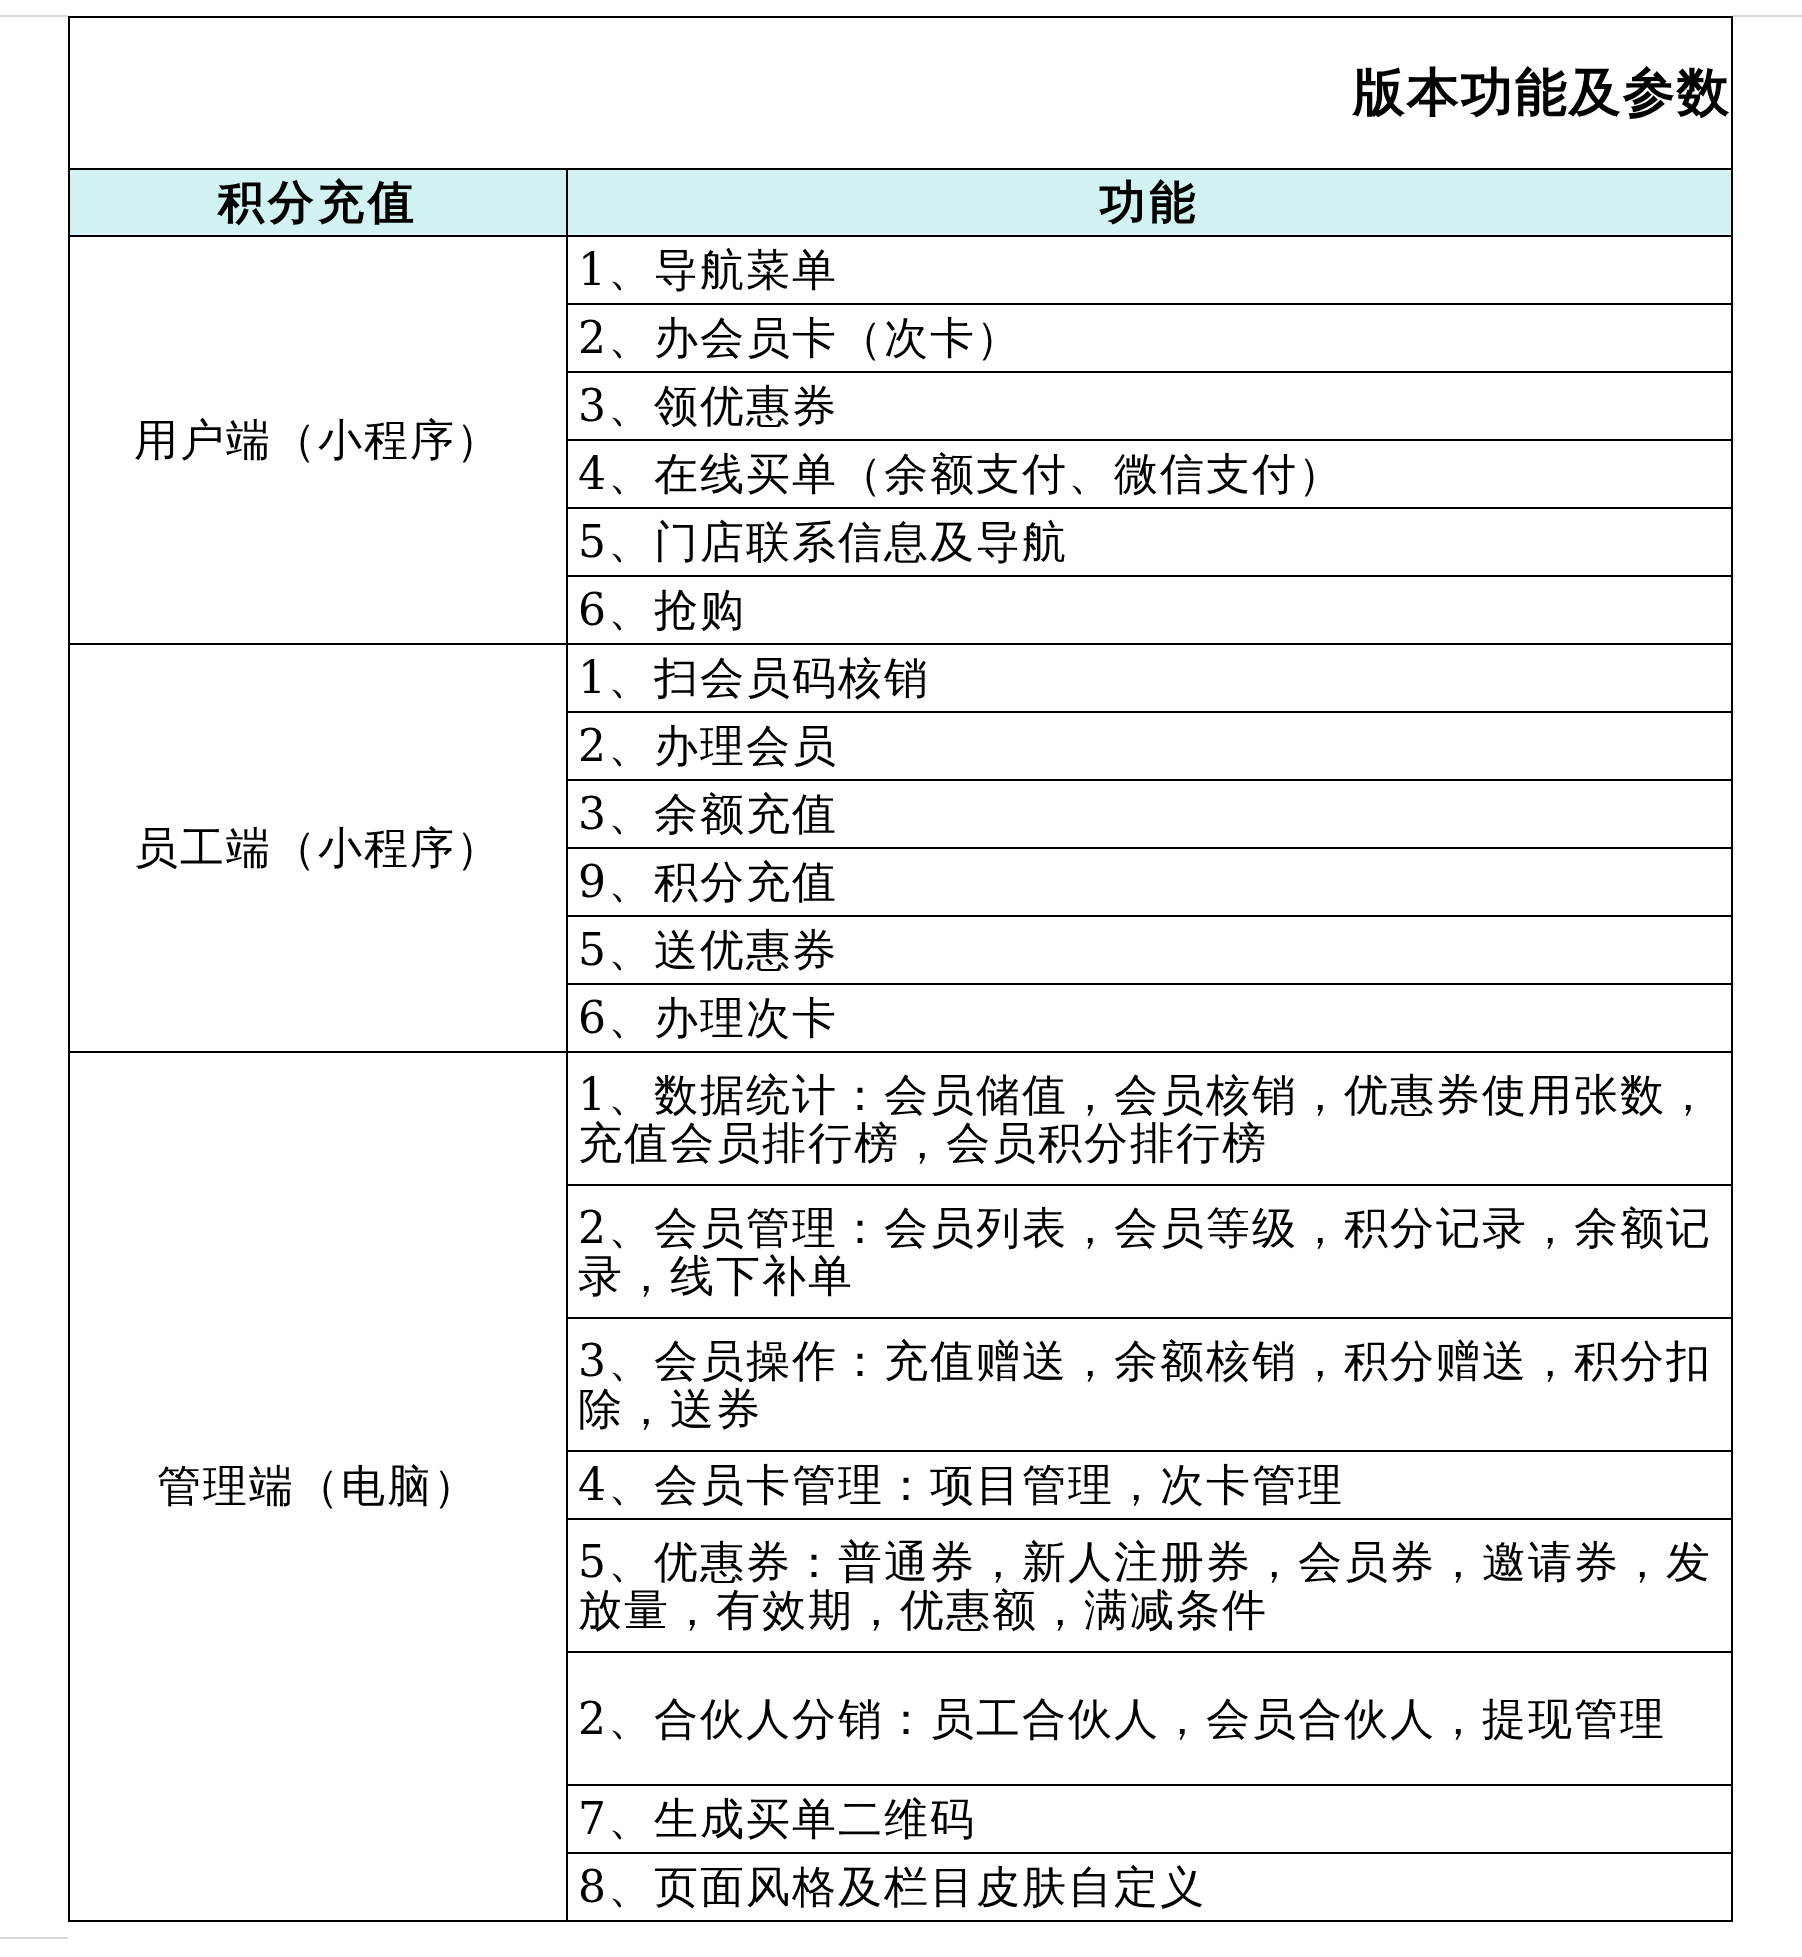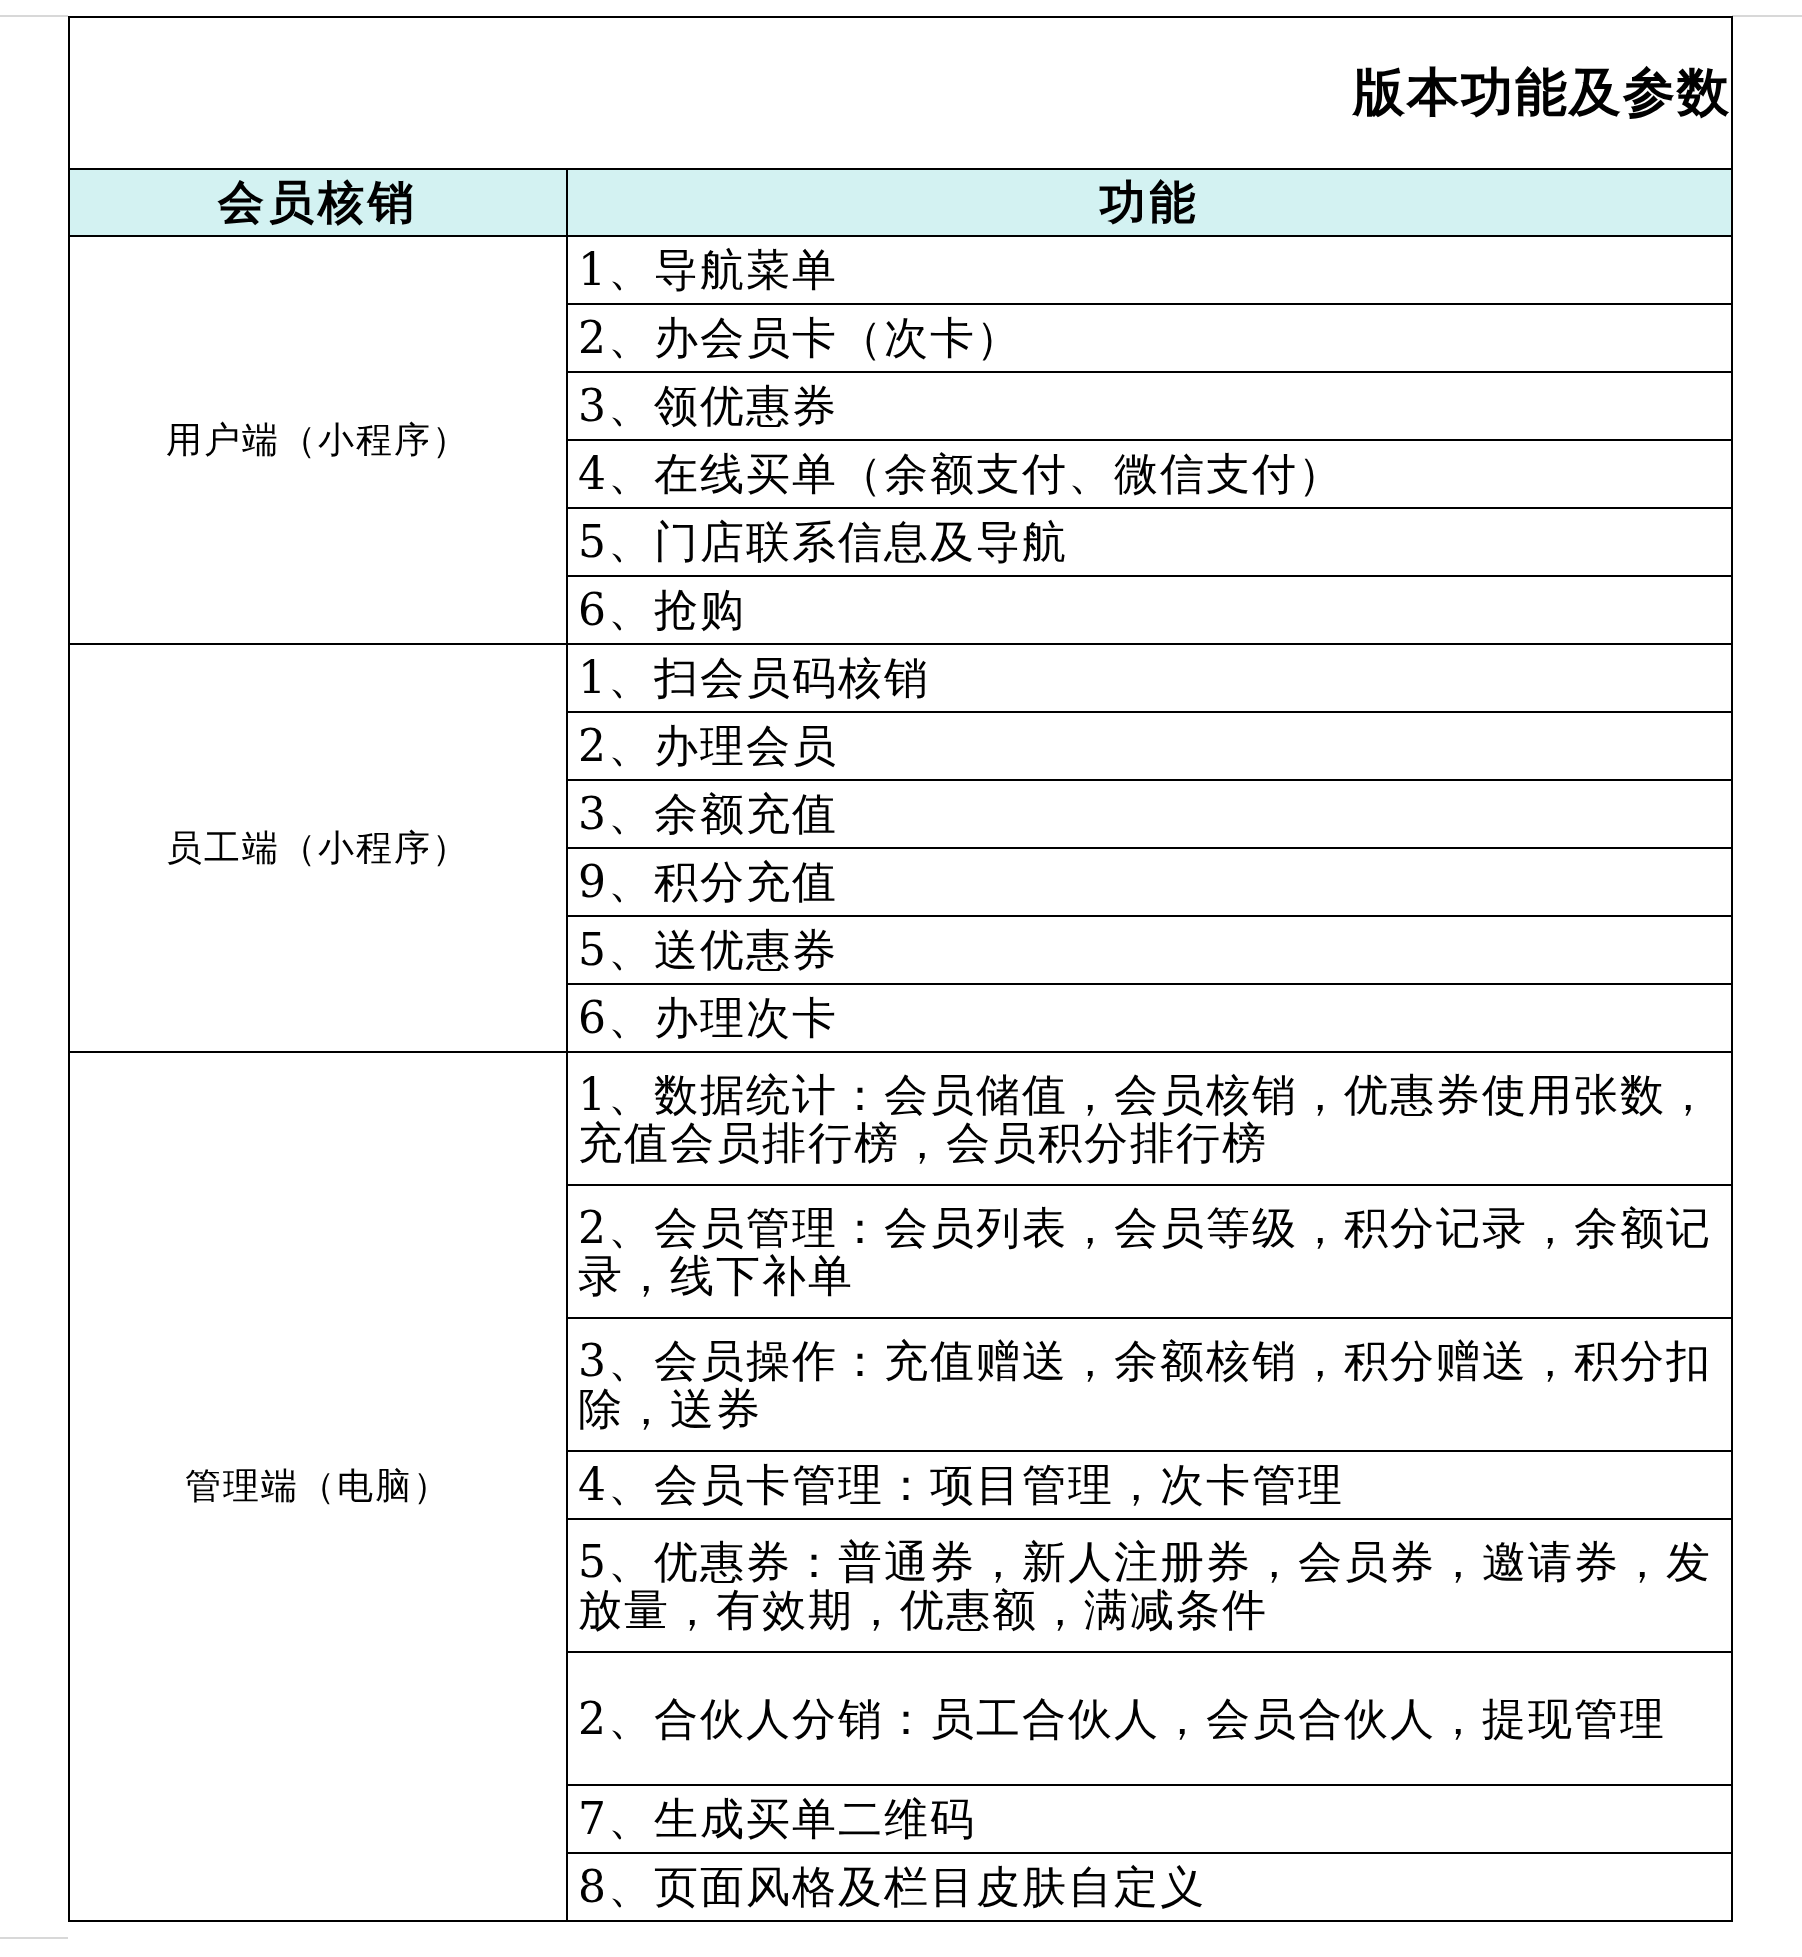--- a/index.html
+++ b/index.html
@@ -5,21 +5,21 @@
   html,body{margin:0;padding:0;background:#fff;}
   body{width:1802px;height:1957px;position:relative;overflow:hidden;font-family:"DejaVu Serif","Liberation Serif",serif;color:#000;}
   .sheet-edge-top{position:absolute;left:0;top:15px;width:68px;height:2px;background:#d8d8d8;}
   .sheet-edge-right{position:absolute;left:1732px;top:15px;width:70px;height:2px;background:#d8d8d8;}
   .sheet-edge-bottom{position:absolute;left:0;top:1937px;width:68px;height:2px;background:#d8d8d8;}
   table{position:absolute;left:68px;top:16px;width:1663px;border-collapse:collapse;table-layout:fixed;}
   td,th{border:2.5px solid #000;padding:0;vertical-align:middle;}
   .title-cell{height:150px;font-size:52px;text-align:right;padding-left:10px;font-weight:normal;}
   .title-cell span{font-weight:bold;letter-spacing:2px;}
   .hdr{background:#d3f2f2;height:65px;font-weight:bold;font-size:46px;text-align:center;letter-spacing:4px;}
-  .module{font-size:36px;text-align:center;letter-spacing:2px;}
+  .module{font-size:44px;text-align:center;letter-spacing:2px;}
   .feat{font-size:44px;padding-left:10px;line-height:66px;letter-spacing:2px;border-radius:14px;}
   .r1{height:65px;}
   .r2{height:133px;}
   .feat.wrap{line-height:48px;}
 </style>
 </head>
 <body>
 
 <div class="sheet-edge-top"></div>
 <div class="sheet-edge-right"></div>
@@ -28,21 +28,21 @@
 <table>
   <colgroup>
     <col style="width:498px">
     <col style="width:1165px">
   </colgroup>
   <tbody>
       <tr>
     <td colspan="2" class="title-cell"><span>版本功能及参数</span></td>
   </tr>
   <tr>
-    <th class="hdr">会员核销</th>
+    <th class="hdr">积分充值</th>
     <th class="hdr">功能</th>
   </tr>
 
   <tr class="r1">
     <td rowspan="6" class="module">用户端（小程序）</td>
     <td class="feat">1、导航菜单</td>
   </tr>
   <tr class="r1">
         <td class="feat">2、办会员卡（次卡）</td>
       </tr>

